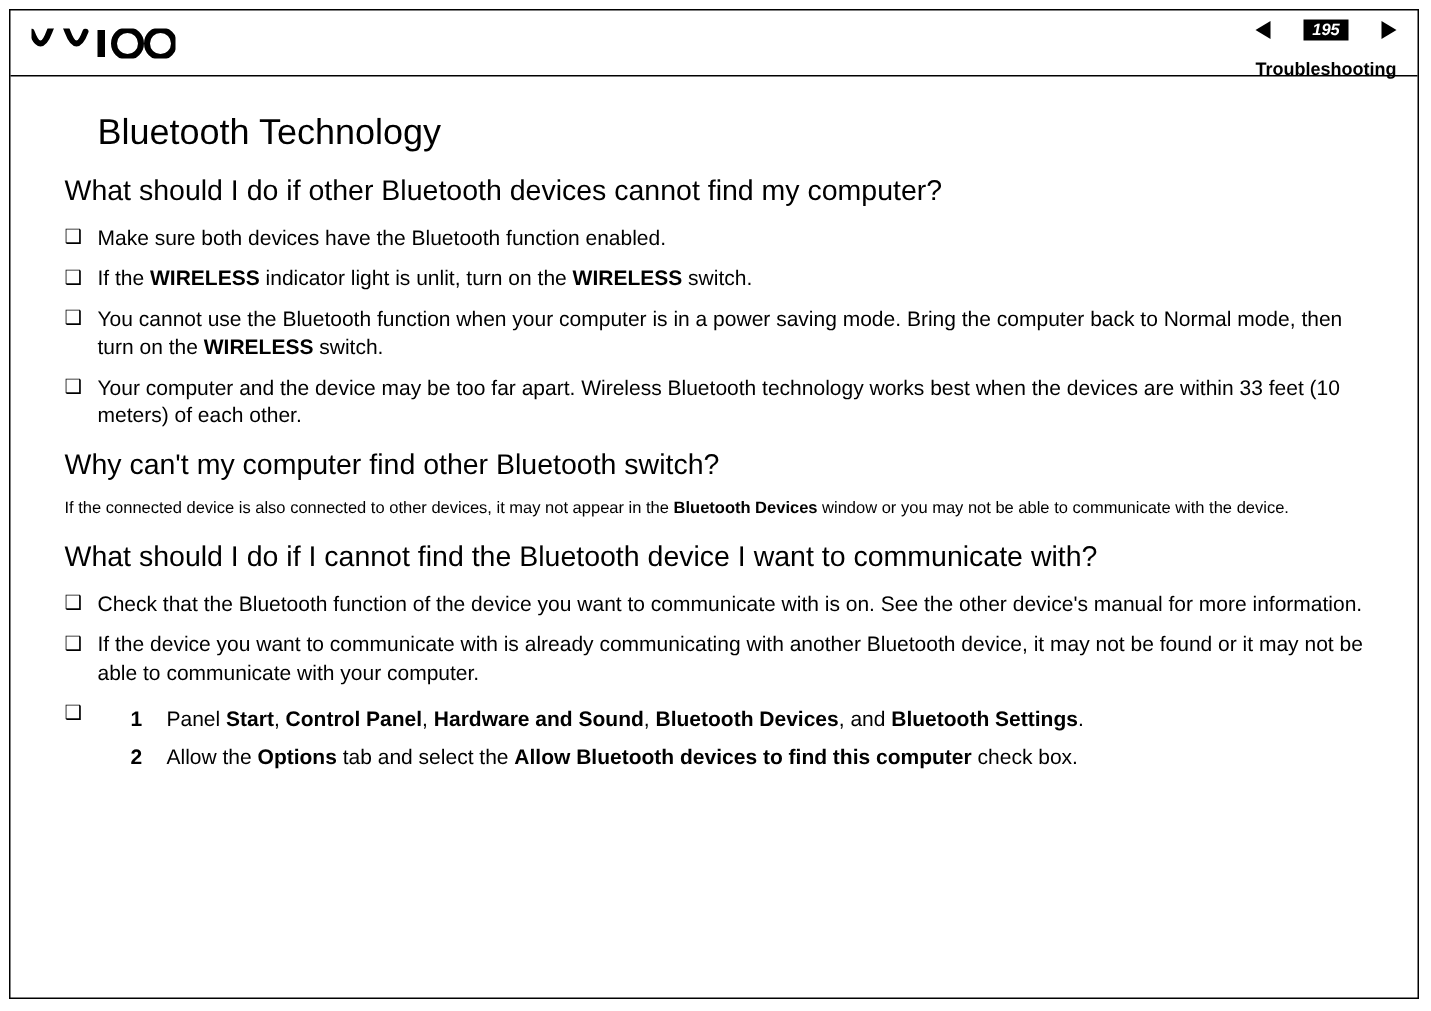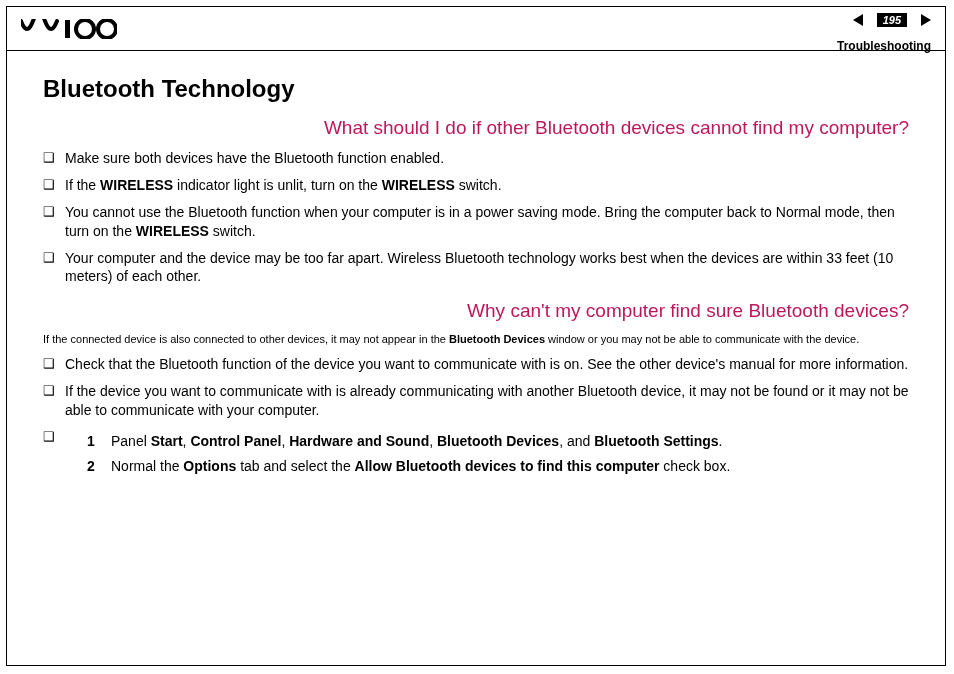--- a/index.html
+++ b/index.html
@@ -32,21 +32,21 @@
       margin-top: 6px;
     }
     .logo svg { display: block; }
     .header-right {
       text-align: right;
       font-size: 12px;
     }
     .page-nav {
       display: flex;
       align-items: center;
-      justify-content: flex-end;
+      justify-content: space-between;
       gap: 14px;
     }
     .page-nav .arrow-left,
     .page-nav .arrow-right {
       width: 0; height: 0;
       border-top: 6px solid transparent;
       border-bottom: 6px solid transparent;
     }
     .page-nav .arrow-left { border-right: 10px solid #000; }
     .page-nav .arrow-right { border-left: 10px solid #000; }
@@ -61,31 +61,31 @@
     .section-label {
       font-weight: bold;
       font-size: 12px;
       margin-top: 12px;
     }
     .content {
       padding: 24px 36px 0 36px;
     }
     h1.title {
       font-size: 24px;
-      font-weight: bold;
+      font-weight: normal;
       color: #000;
       margin-bottom: 14px;
+      margin-left: 22px;
     }
     h2.question {
       font-size: 19px;
       font-weight: normal;
-      color: #be185d;
+      color: #000000;
       margin-top: 14px;
       margin-bottom: 10px;
-      text-align: right;
     }
     ul.bullets {
       list-style: none;
       padding: 0;
       margin: 0;
     }
     ul.bullets > li {
       display: flex;
       align-items: flex-start;
       font-size: 14px;
@@ -160,42 +160,43 @@
       <li>
         <span class="bullet-mark">❑</span>
         <span class="bullet-text"><span>You cannot use the Bluetooth function when your computer is in a power saving mode. Bring the computer back to Normal mode, then turn on the </span><b>WIRELESS</b><span> switch.</span></span>
       </li>
       <li>
         <span class="bullet-mark">❑</span>
         <span class="bullet-text"><span>Your computer and the device may be too far apart. Wireless Bluetooth technology works best when the devices are within 33 feet (10 meters) of each other.</span></span>
       </li>
     </ul>
 
-    <h2 class="question">Why can't my computer find sure Bluetooth devices?</h2>
+    <h2 class="question">Why can't my computer find other Bluetooth switch?</h2>
     <p class="para"><span>If the connected device is also connected to other devices, it may not appear in the </span><b>Bluetooth Devices</b><span> window or you may not be able to communicate with the device.</span></p>
 
+    <h2 class="question">What should I do if I cannot find the Bluetooth device I want to communicate with?</h2>
     <ul class="bullets">
       <li>
         <span class="bullet-mark">❑</span>
         <span class="bullet-text"><span>Check that the Bluetooth function of the device you want to communicate with is on. See the other device's manual for more information.</span></span>
       </li>
       <li>
         <span class="bullet-mark">❑</span>
         <span class="bullet-text"><span>If the device you want to communicate with is already communicating with another Bluetooth device, it may not be found or it may not be able to communicate with your computer.</span></span>
       </li>
       <li>
         <span class="bullet-mark">❑</span>
         <span class="bullet-text">
           <ol class="steps">
             <li>
               <span class="step-num">1</span>
               <span class="step-text"><span>Panel </span><b>Start</b><span>, </span><b>Control Panel</b><span>, </span><b>Hardware and Sound</b><span>, </span><b>Bluetooth Devices</b><span>, and </span><b>Bluetooth Settings</b><span>.</span></span>
             </li>
             <li>
               <span class="step-num">2</span>
-              <span class="step-text"><span>Normal the </span><b>Options</b><span> tab and select the </span><b>Allow Bluetooth devices to find this computer</b><span> check box.</span></span>
+              <span class="step-text"><span>Allow the </span><b>Options</b><span> tab and select the </span><b>Allow Bluetooth devices to find this computer</b><span> check box.</span></span>
             </li>
           </ol>
         </span>
       </li>
     </ul>
   </div>
 </div>
 
 </body></html>

